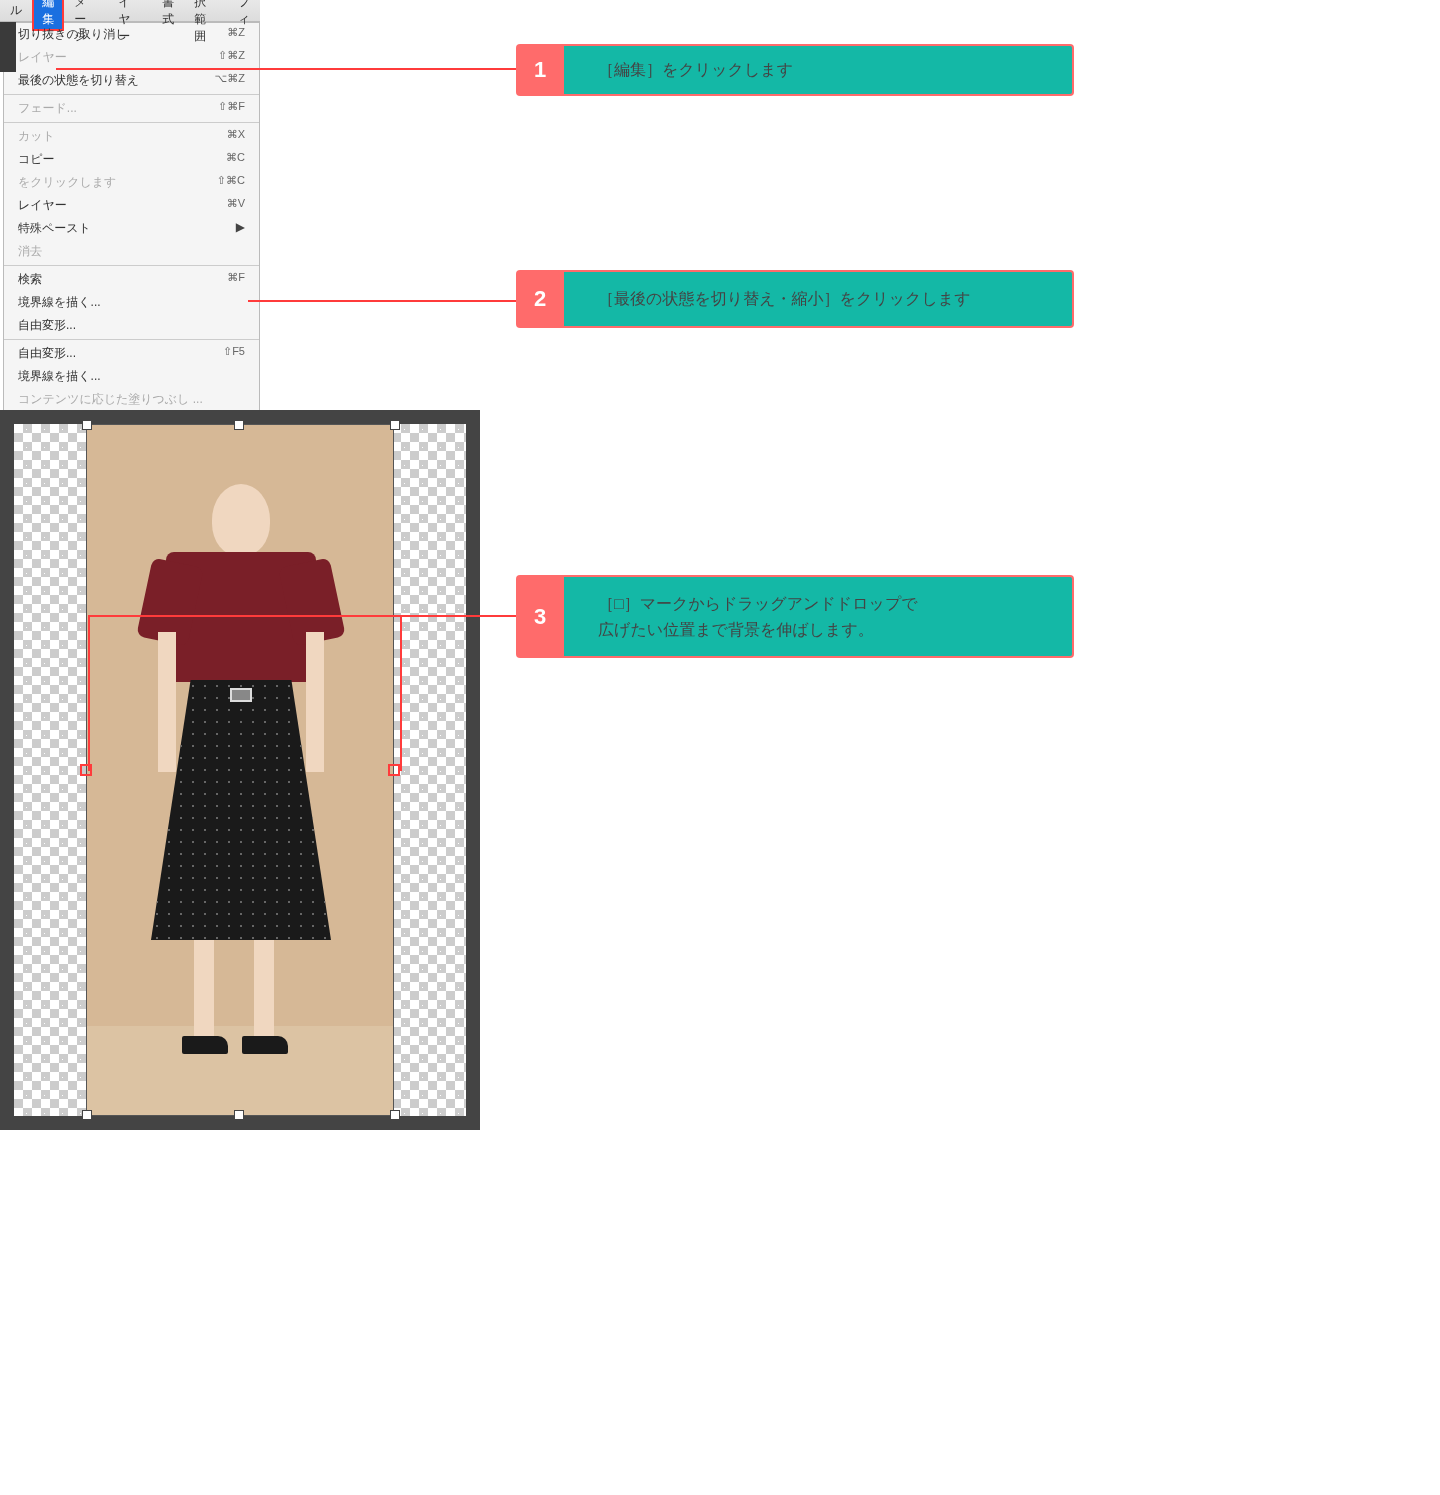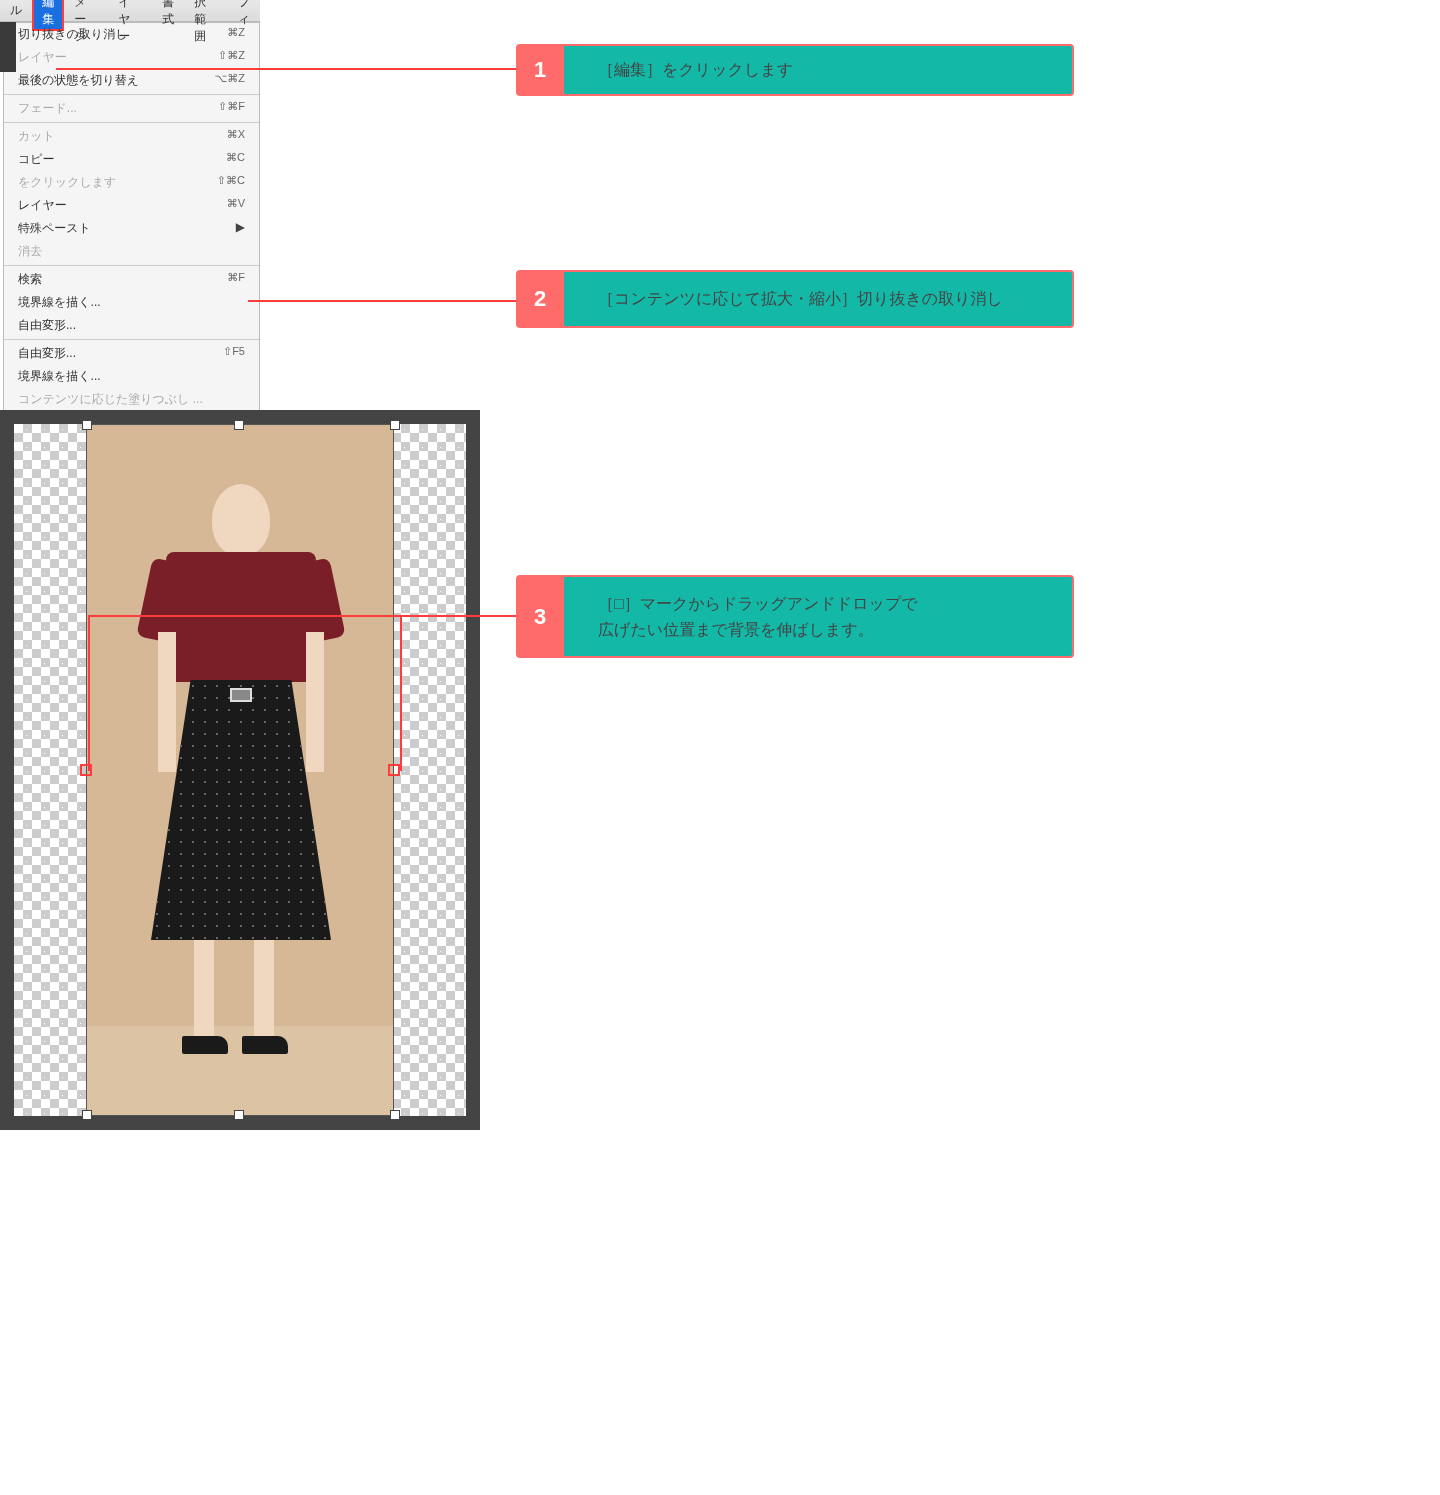--- a/index.html
+++ b/index.html
@@ -189,21 +189,21 @@
   <div class="line" style="top:68px;left:56px;width:460px;"></div>
   <div class="line" style="top:300px;left:248px;width:268px;"></div>
 
   <div class="callout" style="top:44px;left:516px;width:560px;height:52px;">
     <div class="num">1</div>
     <div class="text" style="width:510px;">［編集］をクリックします</div>
   </div>
 
   <div class="callout" style="top:270px;left:516px;width:560px;">
     <div class="num">2</div>
-    <div class="text" style="width:510px;">［コンテンツに応じて拡大・縮小］切り抜きの取り消し</div>
+    <div class="text" style="width:510px;">［最後の状態を切り替え・縮小］をクリックします</div>
   </div>
 
   <div class="canvas-area">
     <div class="checker">
       <div class="photo">
         <div class="floor"></div>
         <div class="person">
           <div style="position:relative;">
             <div class="hair"></div>
             <div class="head"></div>

